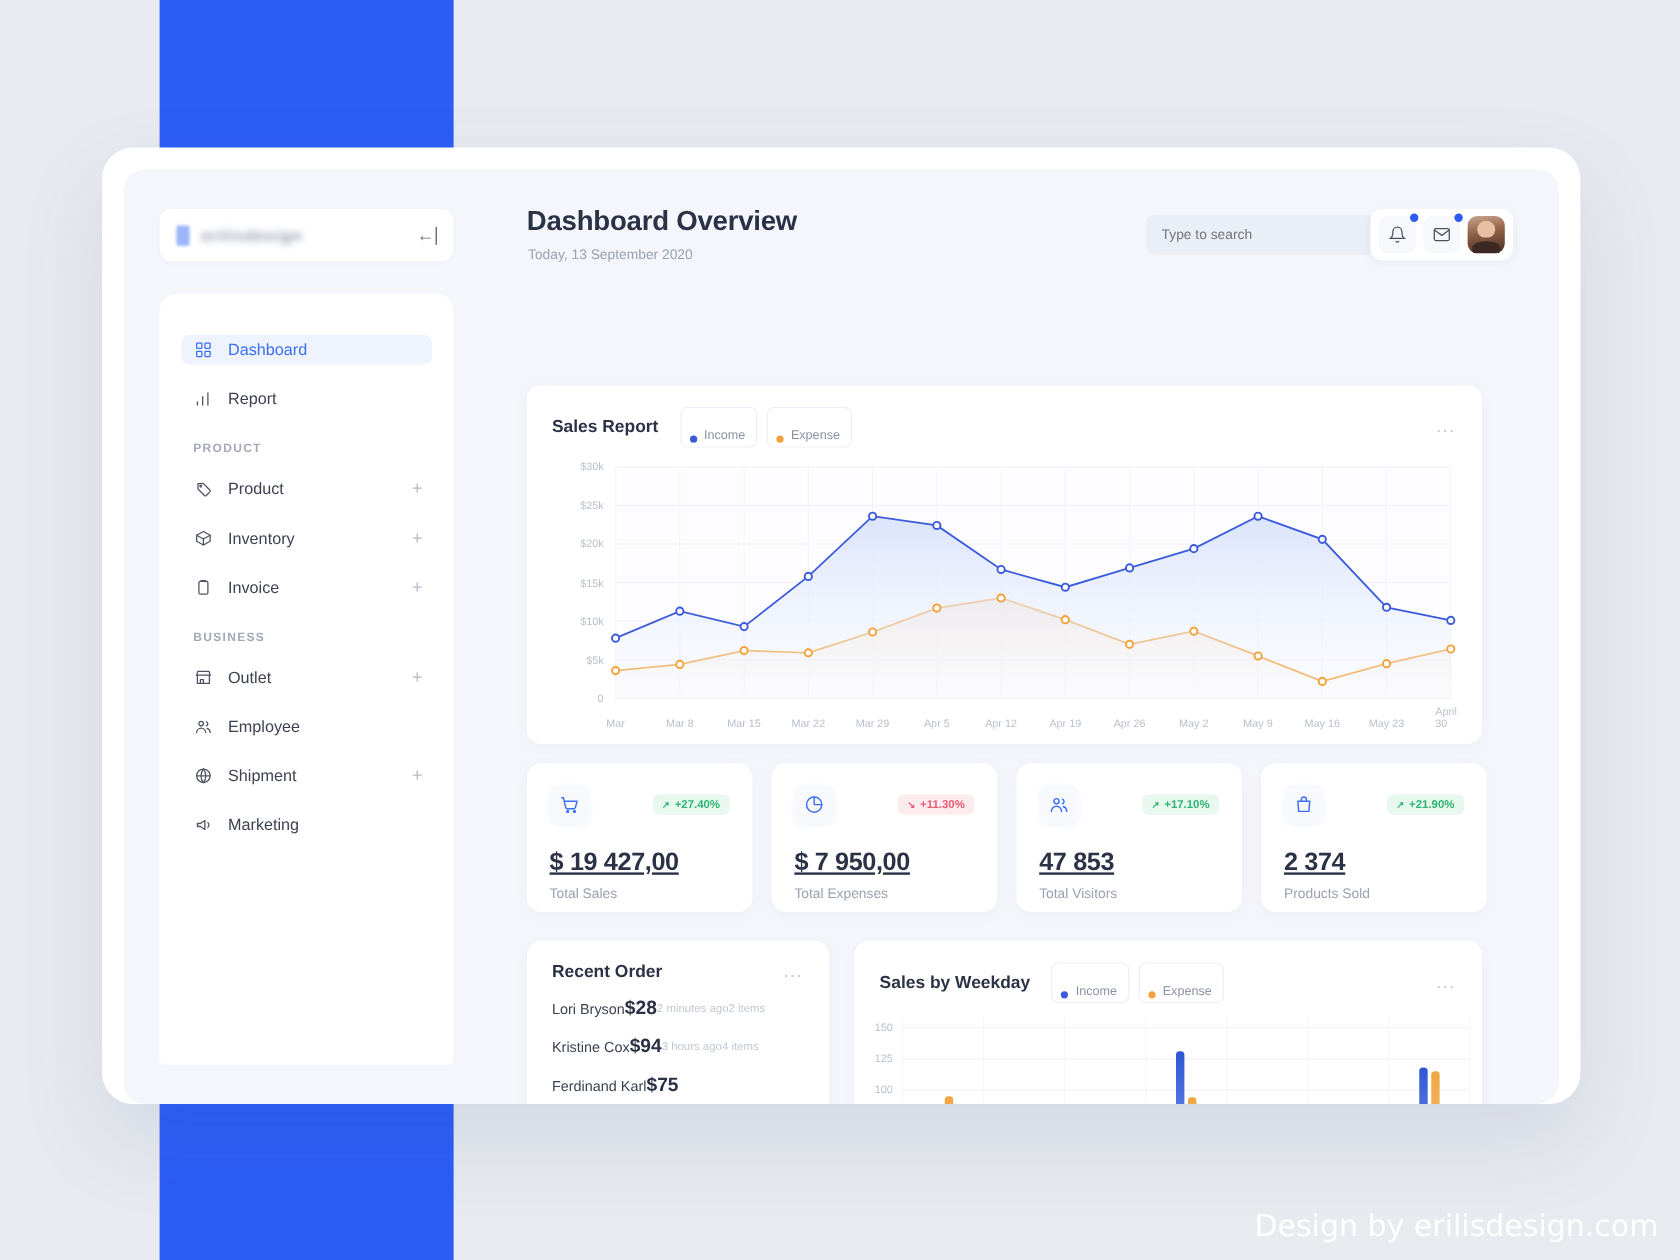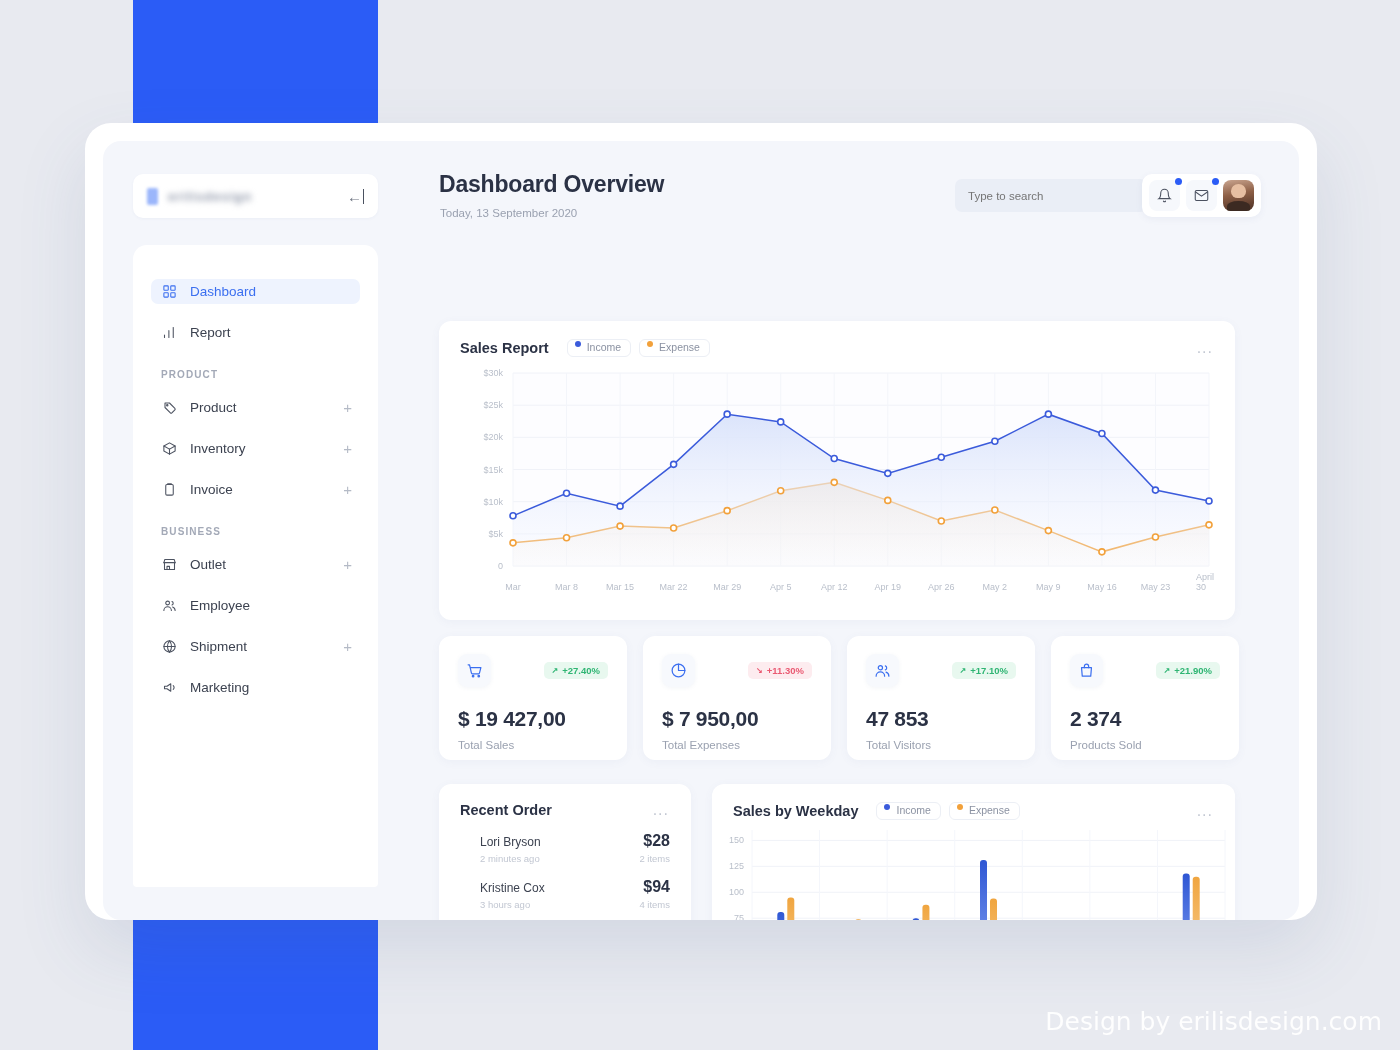--- a/index.html
+++ b/index.html
@@ -190,23 +190,23 @@
 
   
   #sales-report { left: 31px; top: 180px; width: 796px; height: 299px; }
   .card-head {
     display: flex; align-items: center;
     padding: 18px 22px 0 21px;
   }
   .card-title { font-size: 14.5px; font-weight: 700; color: #2b3245; }
   .legend { display: flex; gap: 8px; margin-left: 18px; }
   .legend-chip {
-    display: flex; align-items: flex-start; gap: 6px;
+    display: flex; align-items: flex-end; gap: 6px;
     border: 1px solid #eceff5; border-radius: 6px;
-    padding: 1px 9px 3px 7px;
+    padding: 17px 9px 3px 7px;
     font-size: 10.5px; color: #8b92a2;
   }
   .legend-dot { width: 6px; height: 6px; border-radius: 50%; }
   .more-dots {
     margin-left: auto; color: #c3c8d3; font-size: 16px;
     letter-spacing: 1px; cursor: pointer; line-height: .6;
   }
 
   .chart-area { position: relative; }
   .y-lab {
@@ -239,28 +239,29 @@
     display: flex; align-items: center; gap: 4px;
     border-radius: 5px; padding: 3px 8px;
     font-size: 9.5px; font-weight: 700;
   }
   .stat-badge.up { background: #e8f8ef; color: #2fb573; }
   .stat-badge.down { background: #fdecef; color: #ea5a72; }
   .stat-value {
     margin-top: 20px;
     font-size: 21px; font-weight: 700; color: #2b3245;
     letter-spacing: -.3px;
+    text-decoration: underline;
   }
   .stat-label { margin-top: 8px; font-size: 11.5px; color: #9aa1b0; }
 
   
   #recent-order { left: 31px; top: 643px; width: 252px; height: 230px; overflow: hidden; }
   .order-row {
-    display: flex; flex-direction: column;
-    padding: 0 21px; margin-top: 14px; margin-left: 20px;
+    display: flex; flex-direction: row;
+    padding: 0 21px; margin-top: 14px;
   }
   .order-line1 { display: flex; align-items: baseline; }
   .order-name { font-size: 12px; color: #3c4250; font-weight: 500; }
   .order-price { margin-left: auto; font-size: 16px; color: #2b3245; font-weight: 700; }
   .order-line2 { display: flex; align-items: baseline; margin-top: 3px; }
   .order-time { font-size: 9.5px; color: #c2c7d2; }
   .order-items { margin-left: auto; font-size: 9.5px; color: #c2c7d2; }
 
   
   #sales-weekday { left: 304px; top: 643px; width: 523px; height: 230px; overflow: hidden; }

